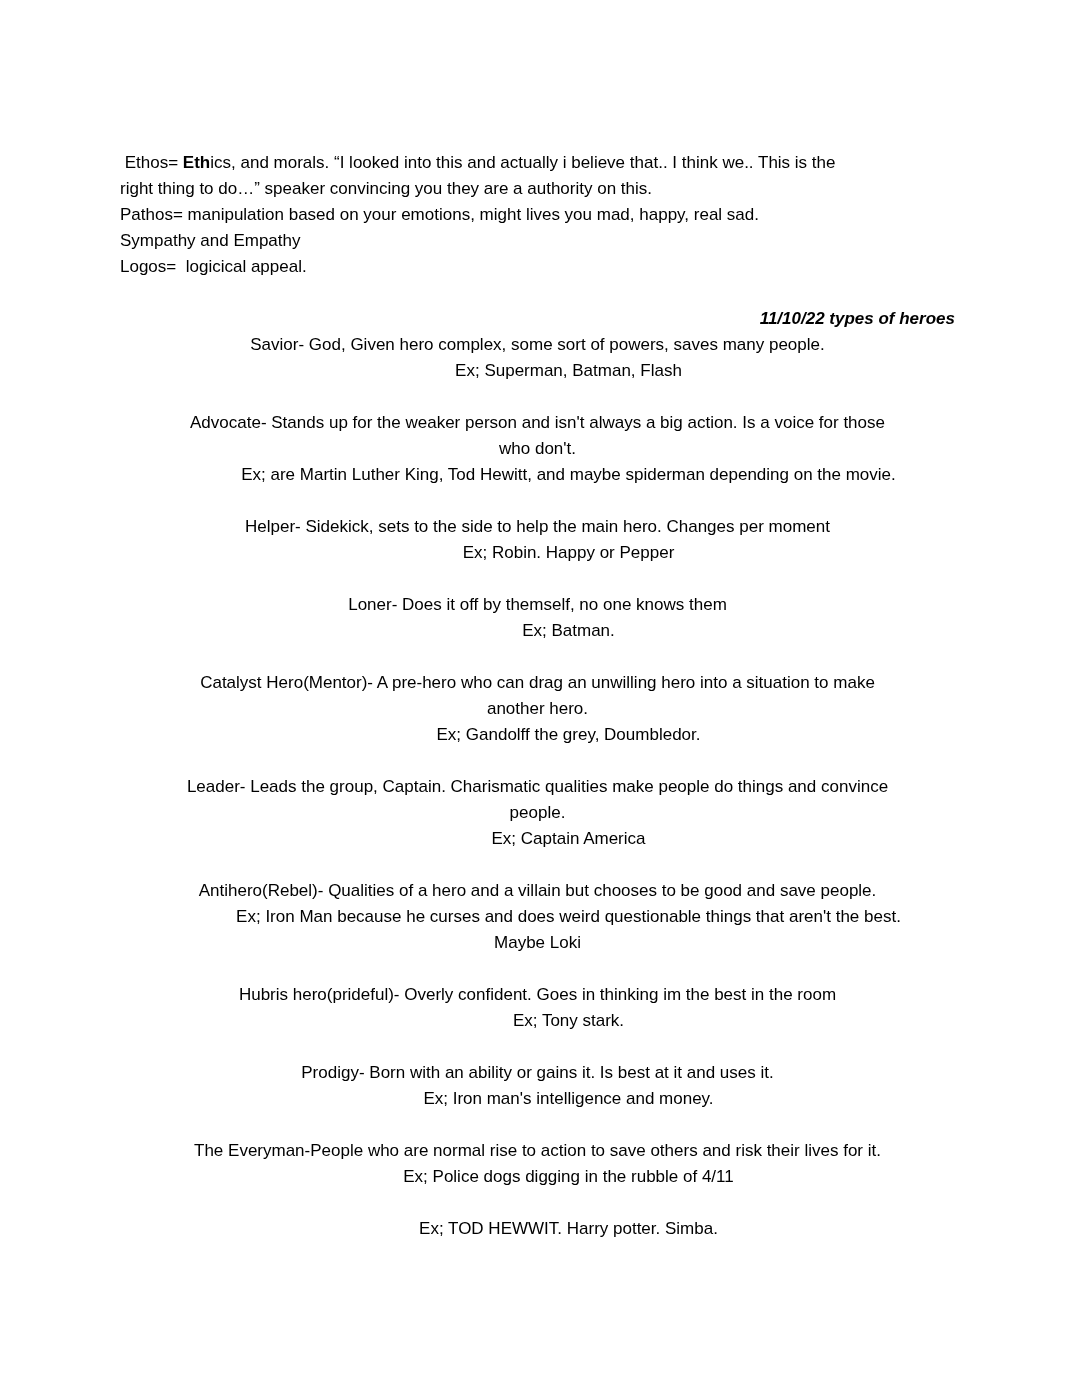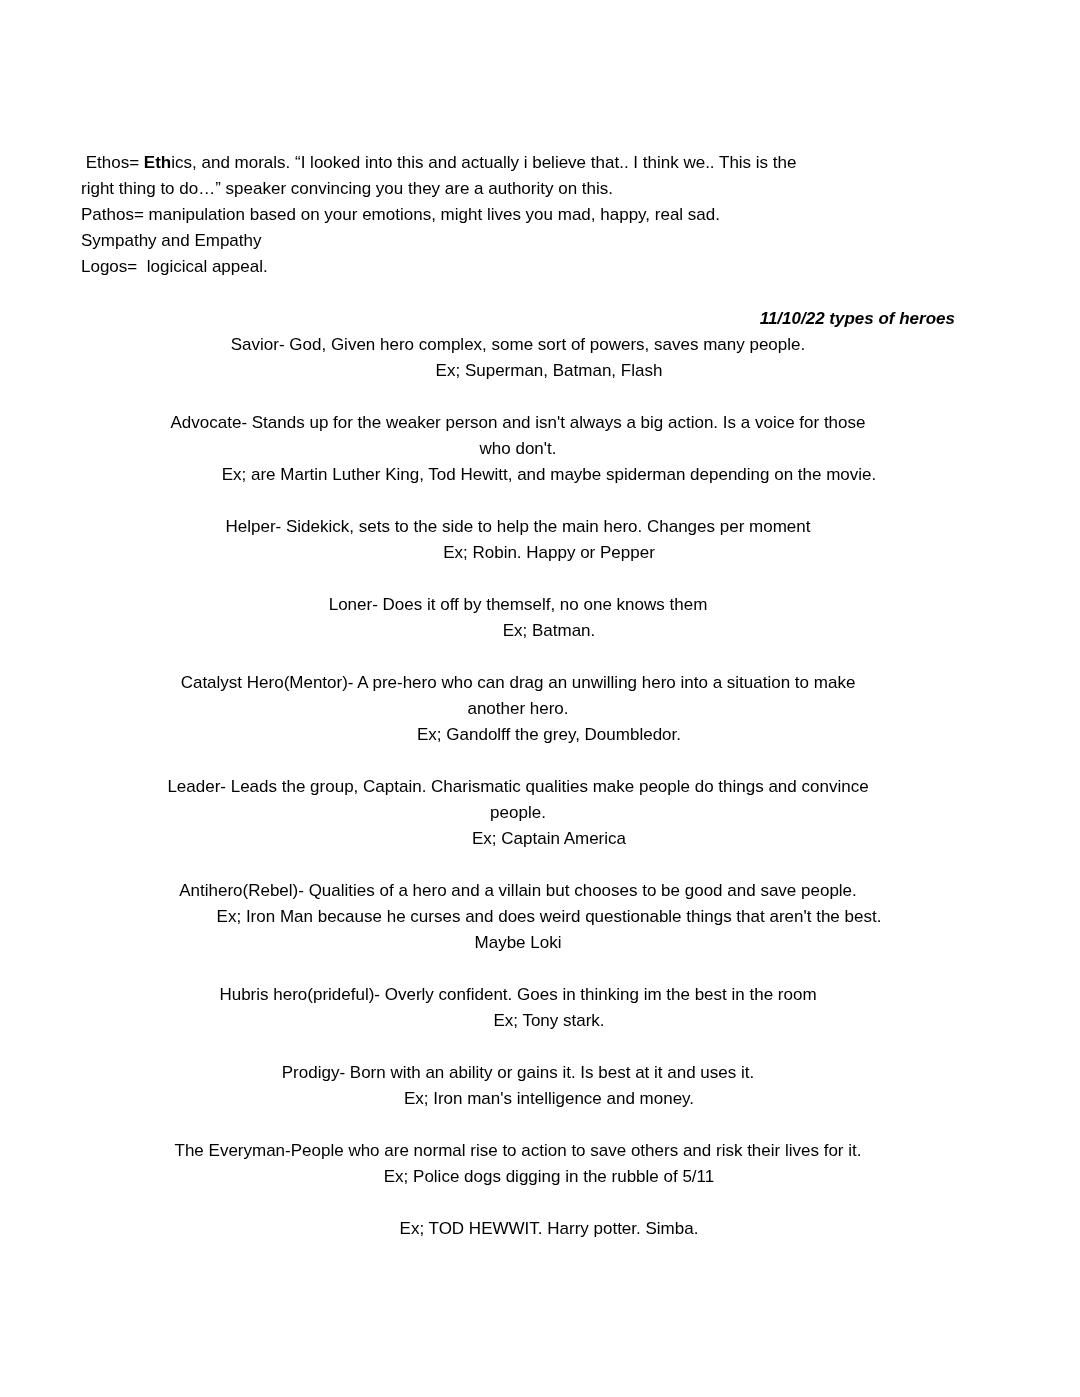--- a/index.html
+++ b/index.html
@@ -11,21 +11,21 @@
     height: 1397px;
     background: #ffffff;
     color: #000000;
     font-family: "Liberation Sans", "DejaVu Sans", sans-serif;
     overflow: hidden;
   }
   .page {
     box-sizing: border-box;
     width: 1080px;
     height: 1397px;
-    padding: 150px 125px 0 81px;
+    padding: 150px 125px 0 120px;
   }
   .line {
     font-size: 17px;
     line-height: 26px;
     white-space: pre-wrap;
     min-height: 26px;
   }
   .indent {
     padding-left: 62px;
   }
@@ -107,20 +107,20 @@
     <div class="line indent">Ex; Tony stark.</div>
   </div>
 
   <div class="entry">
     <div class="line">Prodigy- Born with an ability or gains it. Is best at it and uses it.</div>
     <div class="line indent">Ex; Iron man's intelligence and money.</div>
   </div>
 
   <div class="entry">
     <div class="line">The Everyman-People who are normal rise to action to save others and risk their lives for it.</div>
-    <div class="line indent">Ex; Police dogs digging in the rubble of 5/11</div>
+    <div class="line indent">Ex; Police dogs digging in the rubble of 4/11</div>
   </div>
 
   <div class="entry">
     <div class="line indent">Ex; TOD HEWWIT. Harry potter. Simba.</div>
   </div>
 
 </div>
 
 </body></html>

